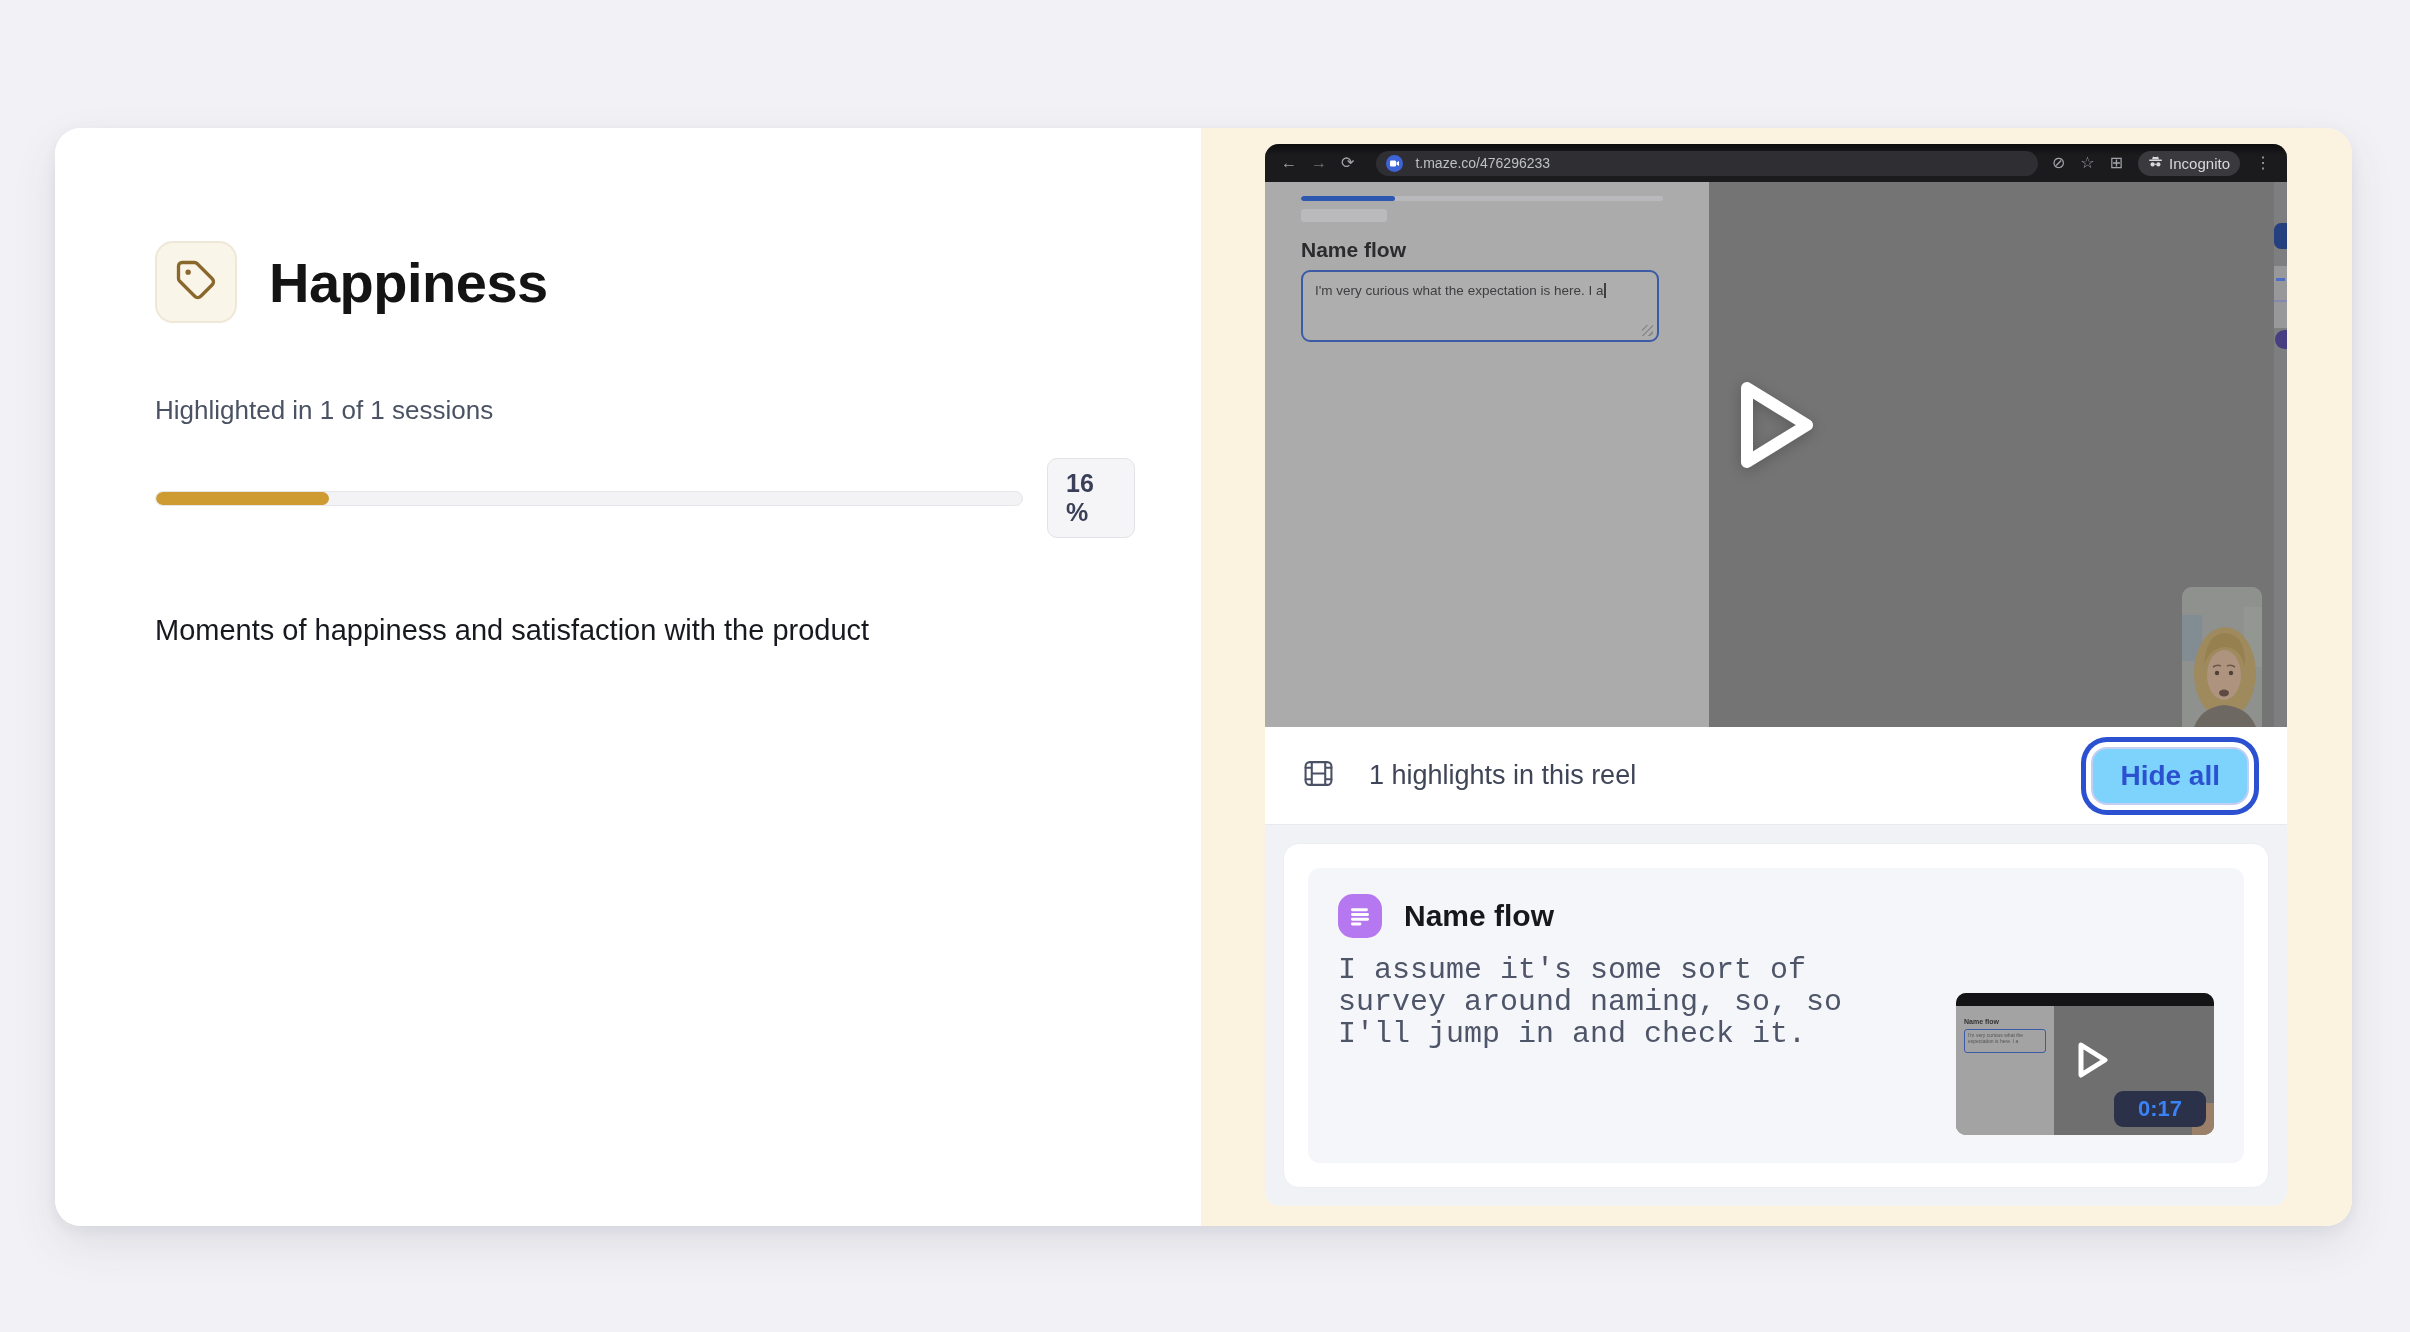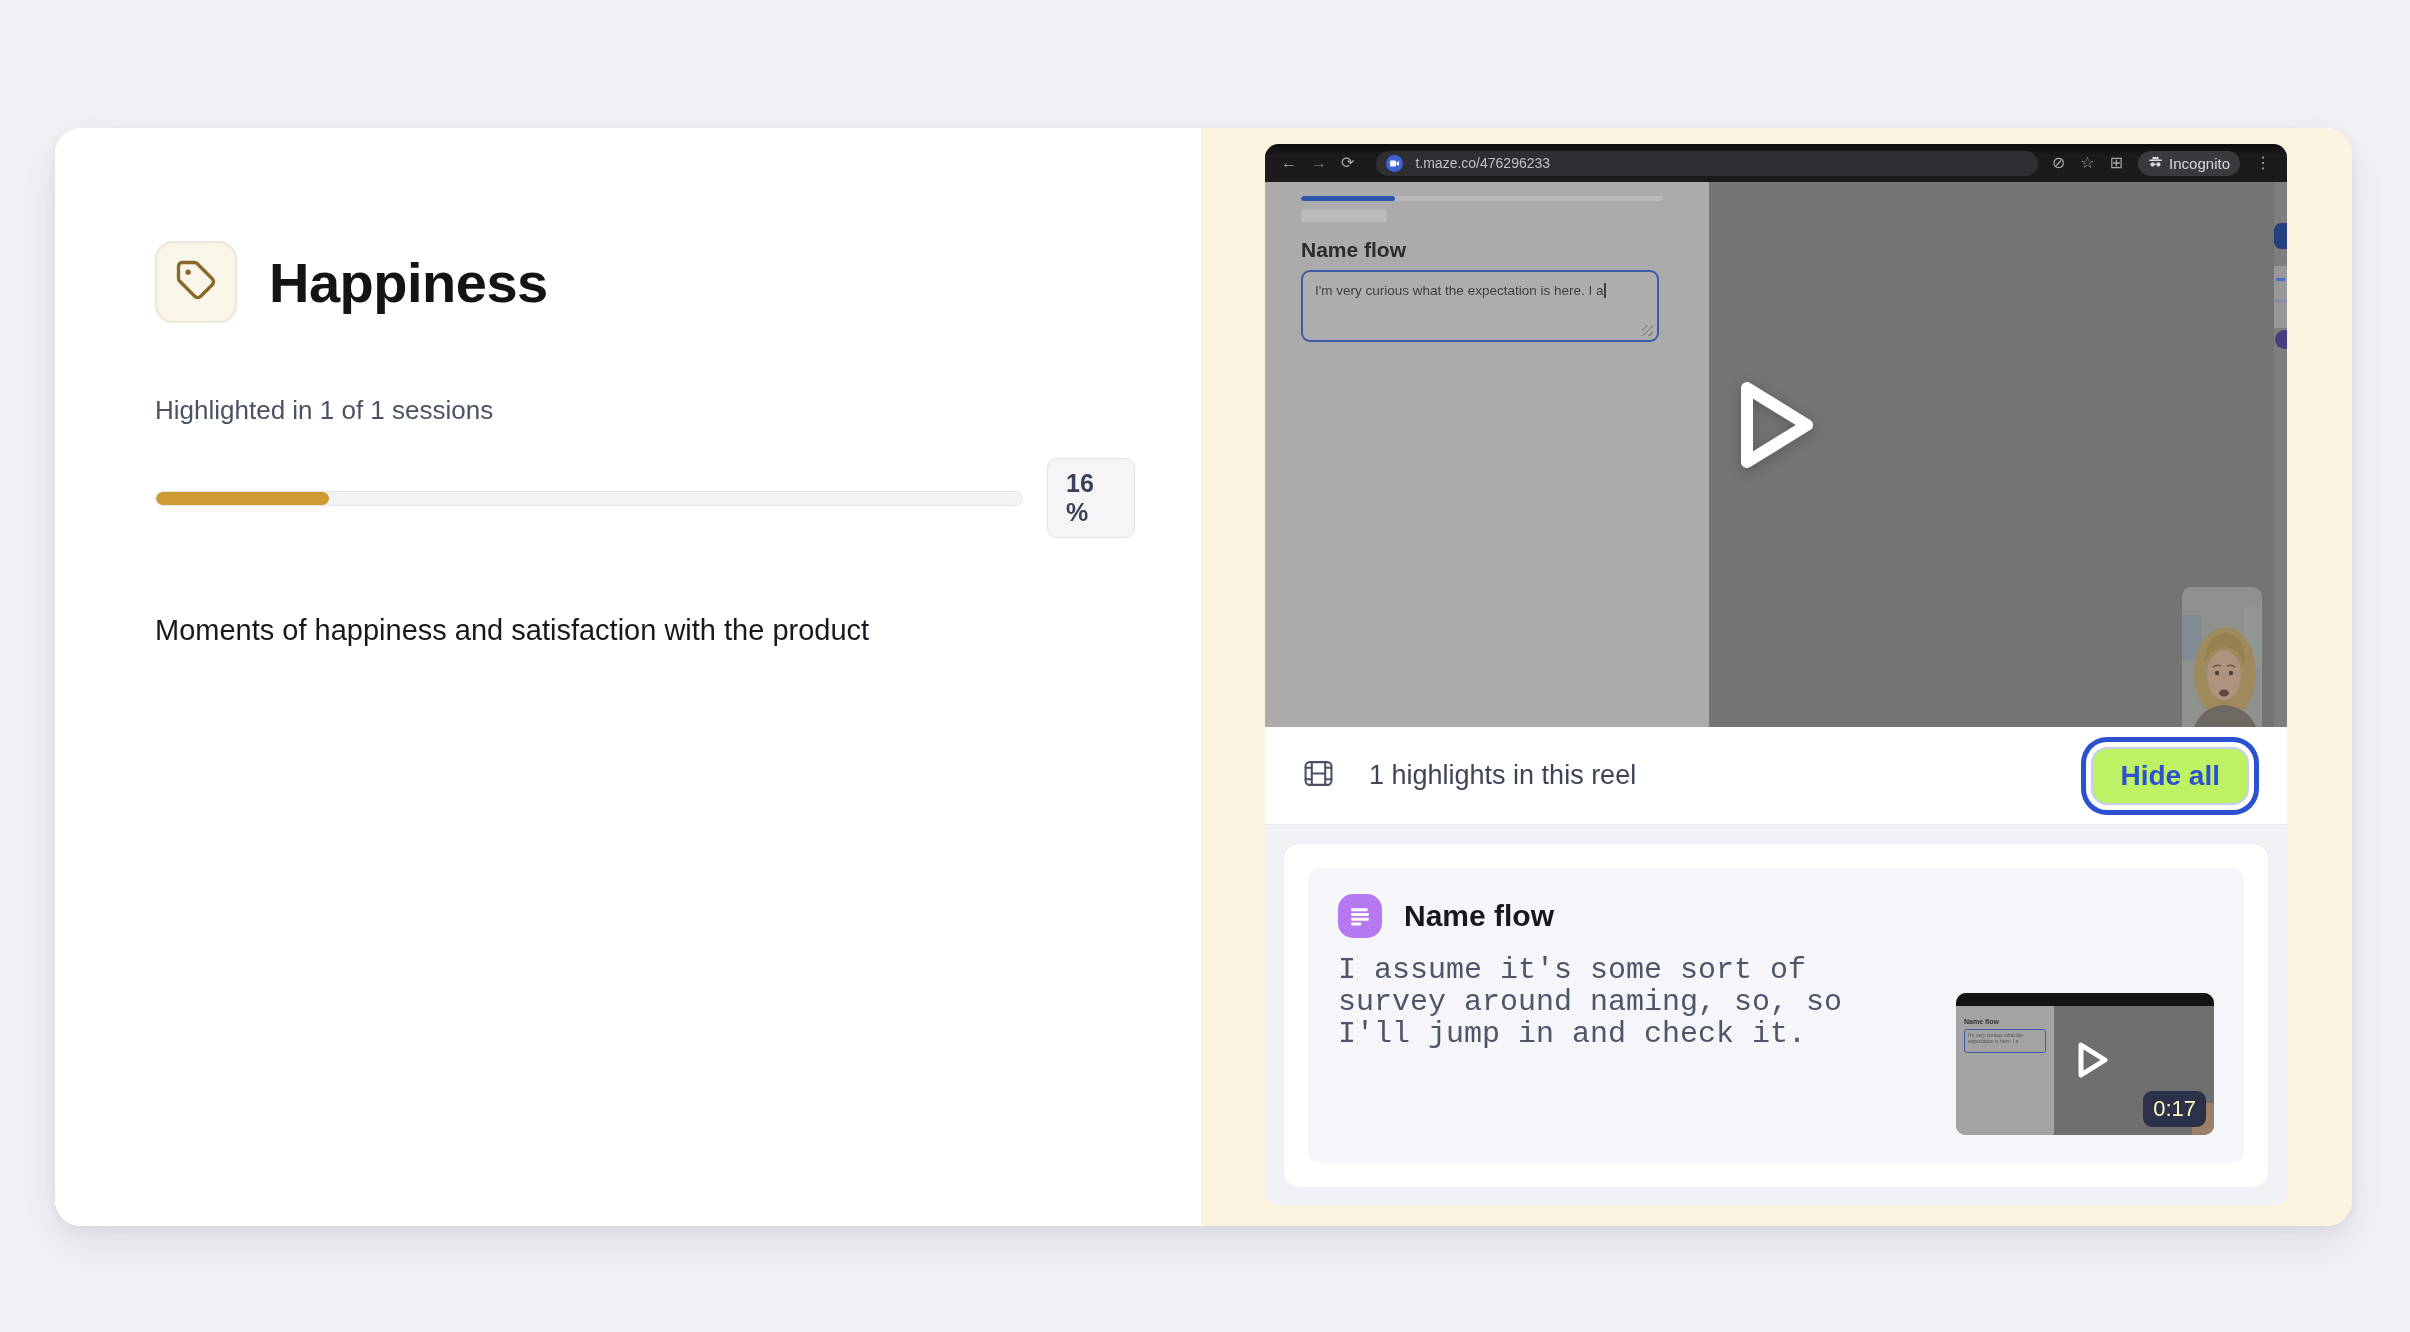--- a/index.html
+++ b/index.html
@@ -109,21 +109,21 @@
   
   .reel-header {
     height:98px; background:#FFFFFF; flex:0 0 auto;
     display:flex; align-items:center; padding:0 26px 0 38px;
     border-bottom:1px solid #E8E9ED;
     gap:13px;
   }
   .reel-label { margin-left:22px; font-size:27px; color:#3E4557; }
   .hide-all-btn {
     margin-left:auto; margin-right:12px;
-    background:#bef264; color:#2B50D0;
+    background:#7dd3fc; color:#2B50D0;
     font-family:"Liberation Sans", sans-serif;
     font-size:28px; font-weight:bold;
     padding:11px 27px; border:2px solid #C3CEF2; border-radius:16px;
     box-shadow:0 0 0 5px #FFFFFF, 0 0 0 10px #2B50D0;
     cursor:pointer;
   }
 
   
   .reel-body { flex:1; background:#F1F2F5; border-radius:0 0 14px 14px; padding:18px; }
   .list-card {
@@ -148,22 +148,22 @@
     flex:0 0 auto; cursor:pointer;
   }
   .thumb-chrome { height:13px; background:#141416; }
   .thumb-panel { position:absolute; left:0; top:13px; bottom:0; width:98px; background:#A3A3A3; }
   .thumb-label { position:absolute; left:8px; top:12px; font-size:7px; font-weight:bold; color:#333; }
   .thumb-box { position:absolute; left:8px; top:23px; width:82px; height:24px; border:1px solid #3B5BA6; border-radius:3px; padding:2px 3px; overflow:hidden; }
   .thumb-box-text { font-size:5px; color:#555; }
   .thumb-play { position:absolute; left:53%; top:47%; transform:translate(-50%,-50%); width:38px; height:42px; }
   .thumb-face { position:absolute; right:0; bottom:0; width:22px; height:32px; background:#9A7F69; border-radius:6px 0 0 0; }
   .thumb-time {
-    position:absolute; right:8px; bottom:8px; background:#2A3148; color:#fef9c3;
-    font-size:22px; font-weight:normal; padding:5px 10px; border-radius:9px;
+    position:absolute; right:8px; bottom:8px; background:#2A3148; color:#3b82f6;
+    font-size:22px; font-weight:bold; padding:5px 24px; border-radius:9px;
   }
 </style>
 </head>
 <body>
 
 <div class="main-card">
 
   <div class="left-pane">
     <div class="tag-row">
       <div class="tag-tile">

